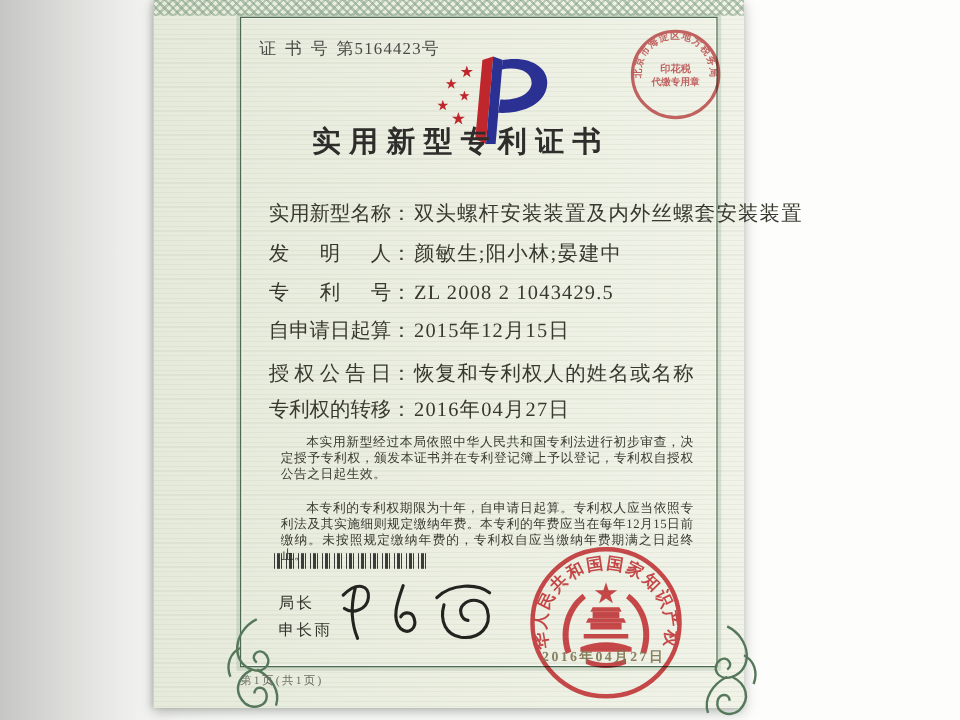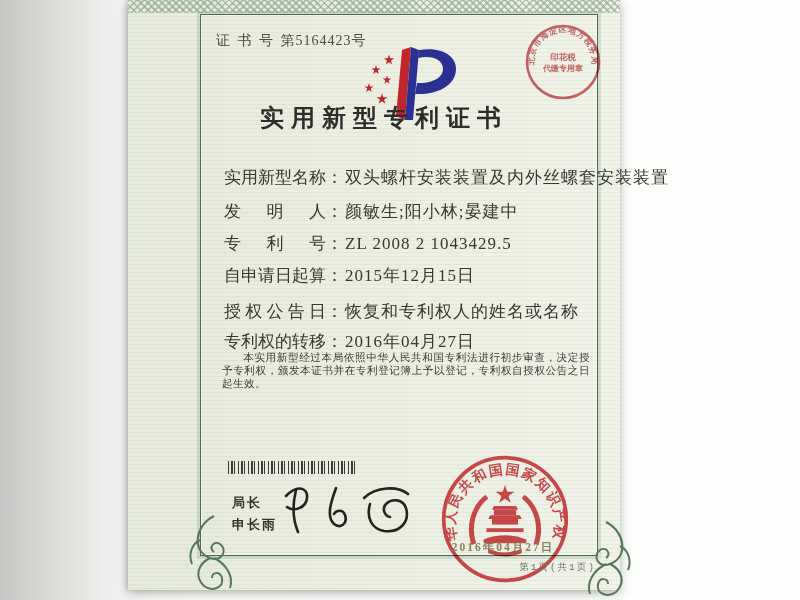--- a/index.html
+++ b/index.html
@@ -31,34 +31,34 @@
   .title{
     position:absolute;left:72px;top:102px;width:368px;margin:0;text-align:center;
     font-size:24px;font-weight:bold;color:#2e2d2b;letter-spacing:7px;
   }
   .fields{position:absolute;left:92px;top:0;width:380px;}
   .frow{position:absolute;left:4px;white-space:nowrap;font-size:17px;color:#38382f;}
   .flabel{display:inline-block;width:6em;text-align:justify;text-align-last:justify;}
   .fcolon{margin-right:2px;}
   .fvalue{letter-spacing:1px;}
   .bodytext{position:absolute;left:90px;top:347px;width:376px;color:#3a3a31;}
-  .bodytext p{margin:4px;font-size:10.6px;line-height:13px;text-indent:2em;letter-spacing:.4px;text-align:justify;}
+  .bodytext p{margin:16px;font-size:10.6px;line-height:13px;text-indent:2em;letter-spacing:.4px;text-align:justify;}
   .barcode{
     position:absolute;left:100px;top:461px;width:128px;height:13px;opacity:.85;
     background:repeating-linear-gradient(90deg,#1d1d1d 0 1px,transparent 1px 3px,#1d1d1d 3px 5px,transparent 5px 6px,#1d1d1d 6px 7px,transparent 7px 10px);
   }
-  .signer{position:absolute;left:104px;top:492px;font-size:13px;color:#33332c;line-height:22px;letter-spacing:2px;font-weight:bold;}
+  .signer{position:absolute;left:104px;top:492px;font-size:13px;color:#33332c;line-height:22px;letter-spacing:2px;}
   .signature{position:absolute;left:128px;top:476px;width:172px;height:66px;}
   .seal{position:absolute;left:312px;top:454px;width:130px;height:130px;opacity:.88;mix-blend-mode:multiply;}
   .datestamp{
     position:absolute;left:295px;top:540px;width:160px;text-align:center;
     font-size:11.5px;font-weight:bold;color:#7e7450;letter-spacing:2px;opacity:.9;
   }
   .taxstamp{position:absolute;left:395px;top:22px;width:80px;height:80px;opacity:.82;mix-blend-mode:multiply;}
-  .footer{position:absolute;left:72px;top:561px;width:396px;text-align:right;font-size:9.5px;color:#6a6e63;letter-spacing:2px;font-family:Liberation Mono, monospace;}
+  .footer{position:absolute;left:72px;top:561px;width:396px;text-align:left;font-size:9.5px;color:#6a6e63;letter-spacing:2px;}
   .flourish{position:absolute;width:70px;height:78px;}
   .flourish.bl{left:52px;top:514px;}
   .flourish.br{left:442px;top:520px;transform:scaleX(-1);}
 </style>
 </head>
 <body>
 
 <div class="paper">
   <div class="top-band"></div>
   <div class="frame"></div>
@@ -99,20 +99,21 @@
     <div class="frow" style="top:300px">
       <span class="flabel">授权公告日</span><span class="fcolon">：</span><span class="fvalue">恢复和专利权人的姓名或名称</span>
     </div>
     <div class="frow" style="top:330px">
       <span class="flabel">专利权的转移</span><span class="fcolon">：</span><span class="fvalue">2016年04月27日</span>
     </div>
   </div>
 
   <div class="bodytext">
     <p>本实用新型经过本局依照中华人民共和国专利法进行初步审查，决定授予专利权，颁发本证书并在专利登记簿上予以登记，专利权自授权公告之日起生效。</p>
+    <p>本专利的专利权期限为十年，自申请日起算。专利权人应当依照专利法及其实施细则规定缴纳年费。本专利的年费应当在每年12月15日前缴纳。未按照规定缴纳年费的，专利权自应当缴纳年费期满之日起终止。</p>
   </div>
 
   <div class="barcode"></div>
 
   <div class="signer">
     <div>局长</div>
     <div>申长雨</div>
   </div>
 
   <svg class="signature" viewBox="0 0 172 66" aria-hidden="true">

